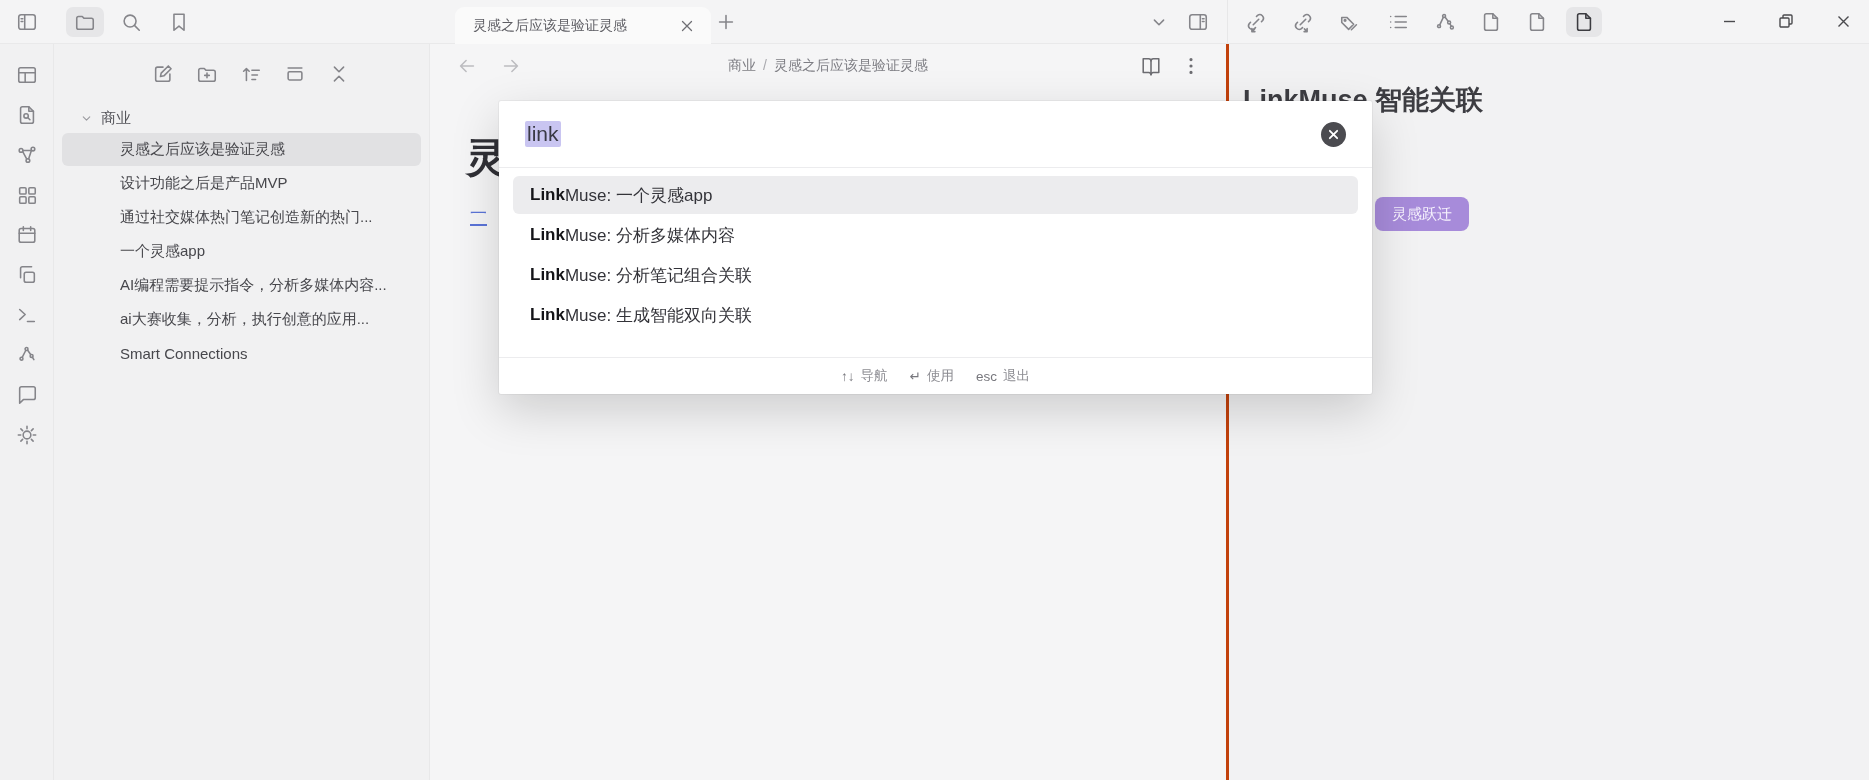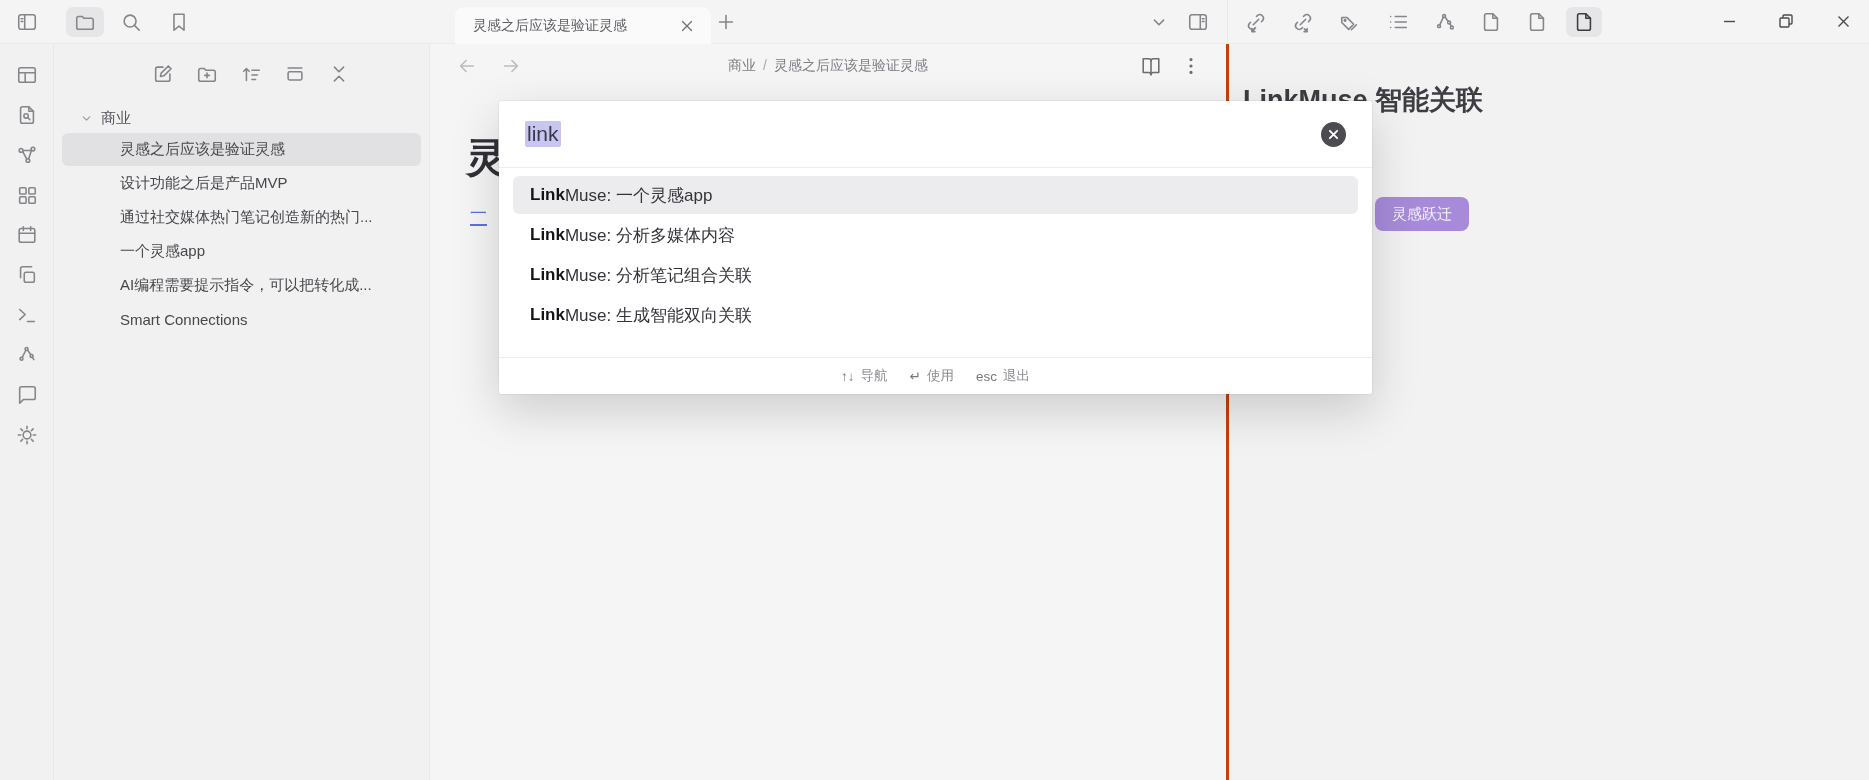--- a/index.html
+++ b/index.html
@@ -317,21 +317,24 @@
       <div class="file-row">
           <span>设计功能之后是产品MVP</span>
         </div>
       <div class="file-row">
           <span>通过社交媒体热门笔记创造新的热门...</span>
         </div>
       <div class="file-row">
           <span>一个灵感app</span>
         </div>
       <div class="file-row">
-          <span>AI编程需要提示指令，可以把转化成...</span>
+          <span>AI编程需要提示指令，分析多媒体内容...</span>
+        </div>
+      <div class="file-row">
+          <span>ai大赛收集，分析，执行创意的应用...</span>
         </div>
       <div class="file-row">
           <span>Smart Connections</span>
         </div>
     </div>
   </div>
 
   <div class="editor">
     <div class="ed-header">
       <div class="nav-arrows">

